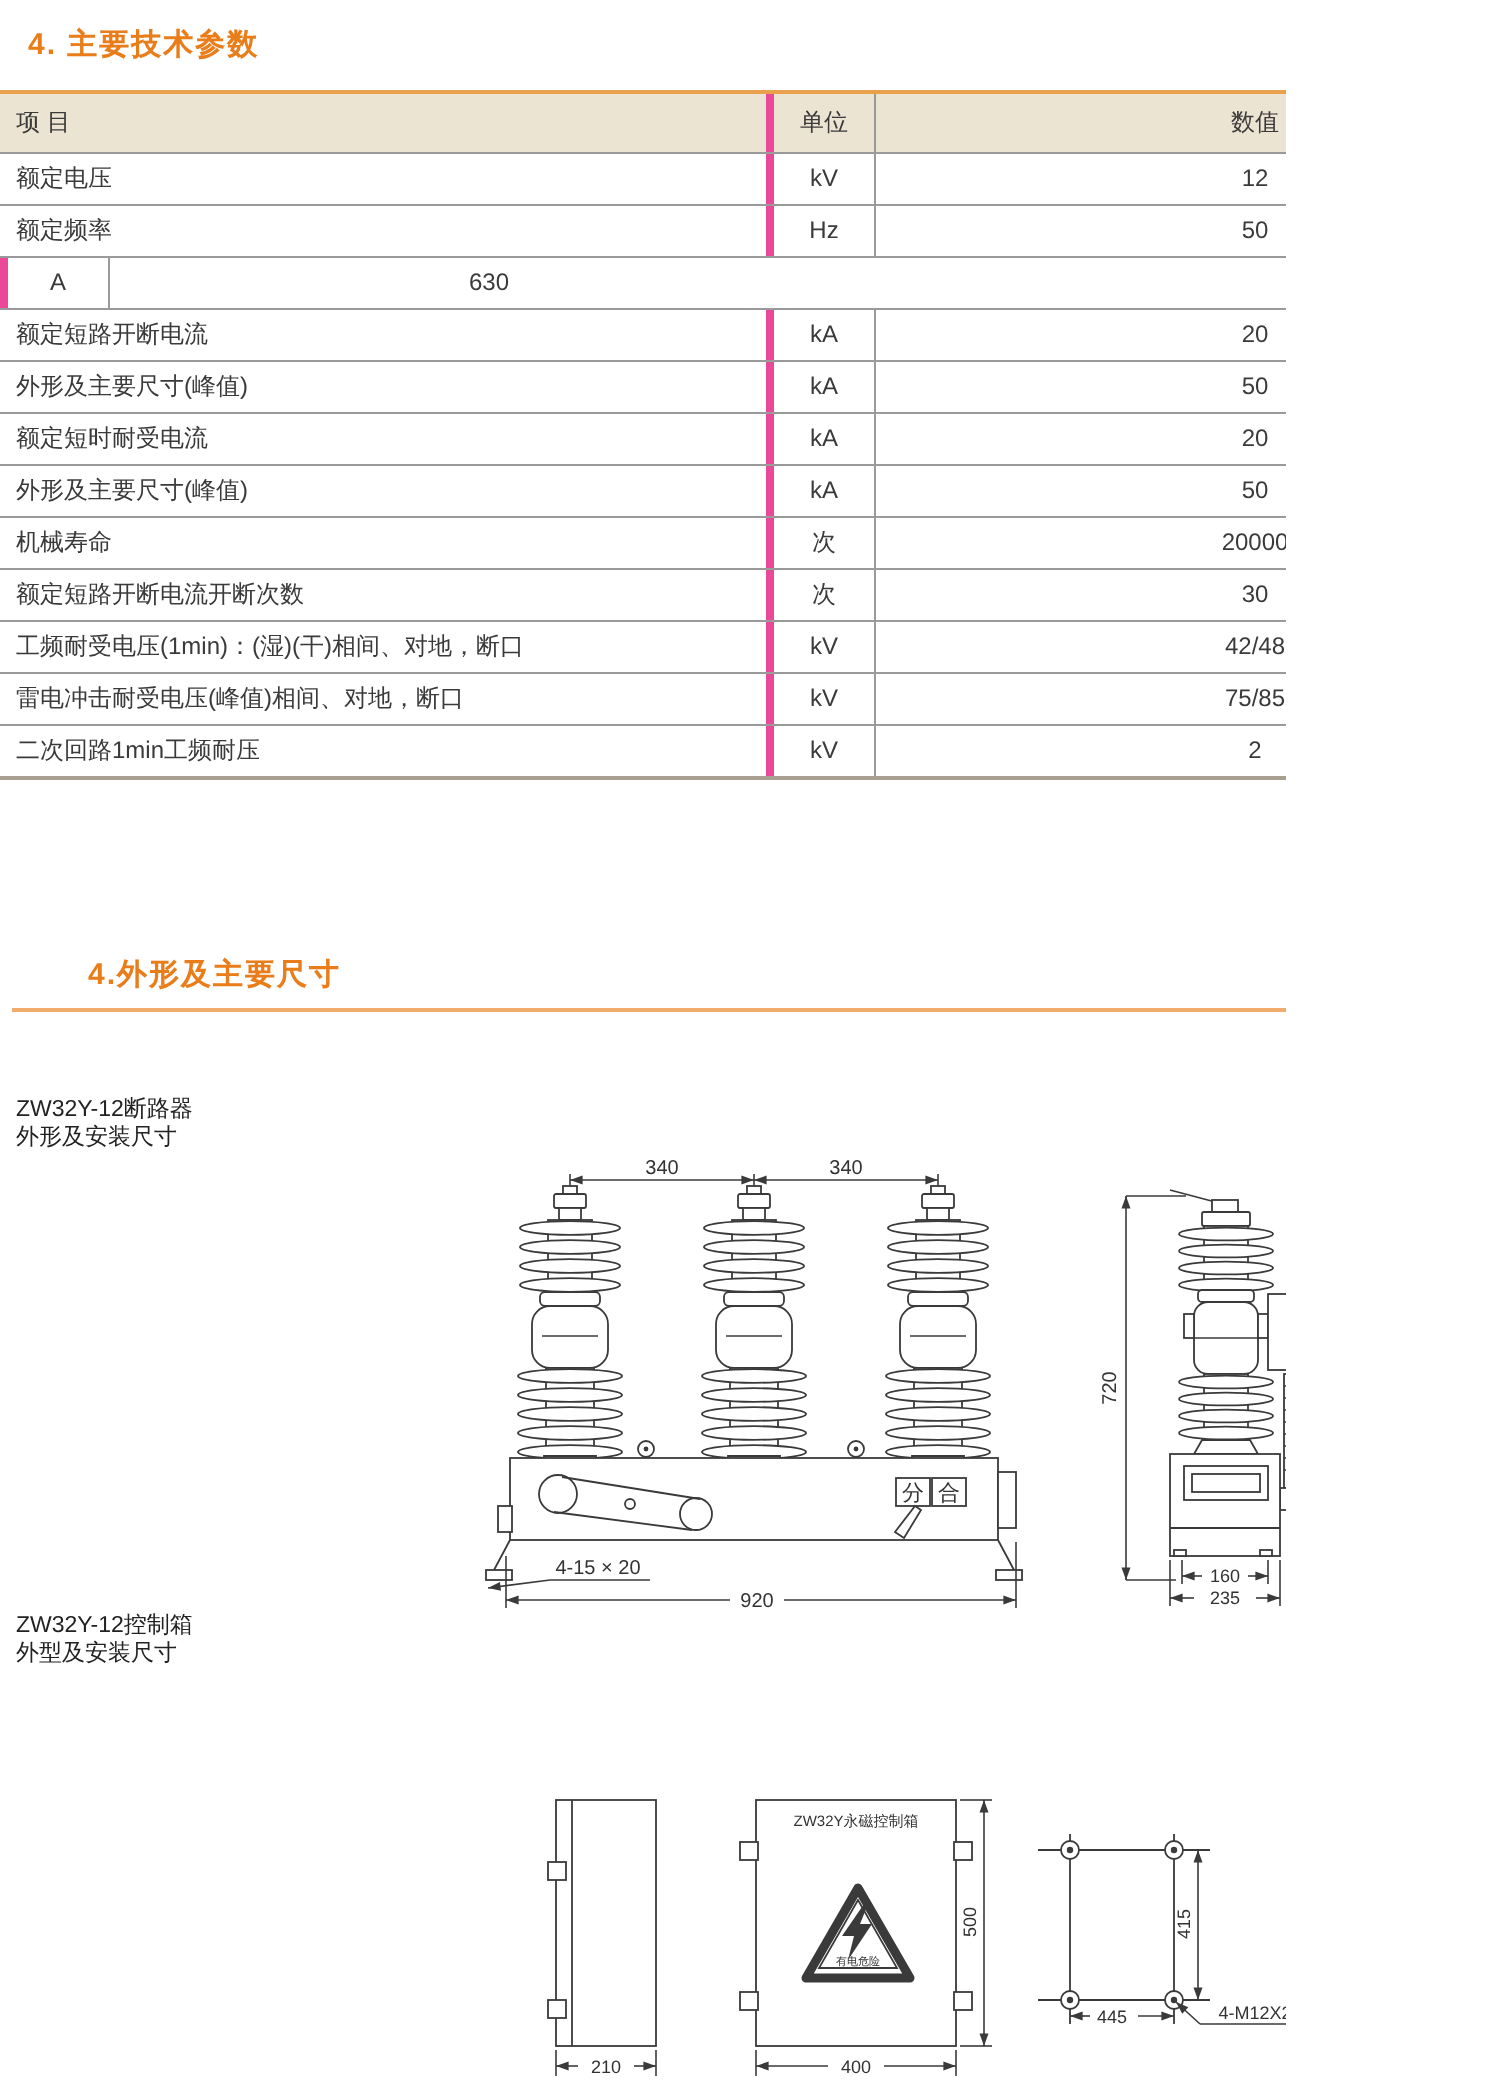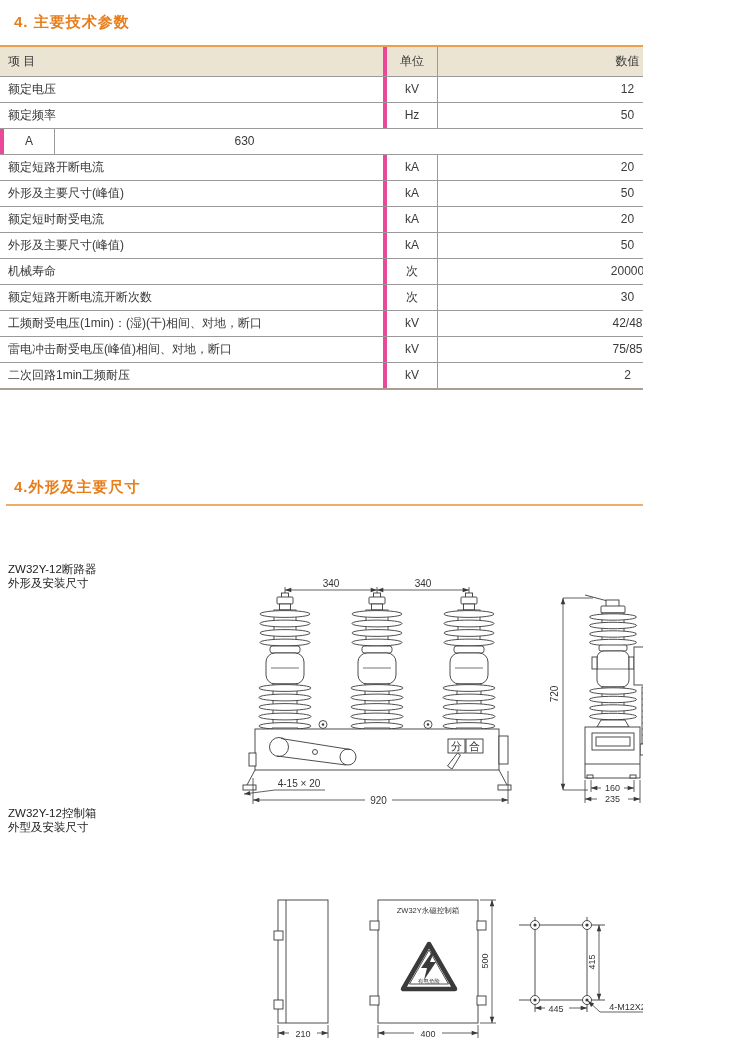--- a/index.html
+++ b/index.html
@@ -2,36 +2,36 @@
 <html><head>
 <meta charset="utf-8">
 <style>
   html,body { margin:0; padding:0; background:#fff; }
   #page {
     position:relative; width:643px; height:1047px; background:#ffffff;
     font-family:"Liberation Sans", sans-serif; color:#3a3a3a; overflow:hidden;
   }
   .sec-title { position:absolute; left:14px; font-size:15px; font-weight:bold; color:#e87d1a; letter-spacing:1px; }
   #title-params { top:13px; }
-  #title-dims { top:478px; }
+  #title-dims { top:478px;margin-left:30px; }
   #orange-rule { position:absolute; left:6px; top:504px; width:749px; height:2px; background:#efac6b; }
 
   
   #tbl-clip { position:absolute; left:0; top:45px; width:755px; overflow:hidden; }
   #tbl { width:817px; border-top:2px solid #e9a24b; border-bottom:2px solid #a89f90; font-size:12px; }
   .trow { display:flex; height:25px; line-height:25px; border-bottom:1px solid #9a9a9a; }
   .trow:last-child { border-bottom:none; }
   .thead { height:29px; line-height:29px; background:#ece4d2; border-bottom:1px solid #9a9a9a; }
   .c1 { width:383px; padding-left:8px; box-sizing:border-box; overflow:hidden; white-space:nowrap; }
   .c2 { width:54px; text-align:center; border-left:4px solid #ec4899; box-sizing:border-box; }
   .c3 { width:380px; text-align:center; border-left:1px solid #9a9a9a; box-sizing:border-box; }
 
   
   .fig-label { position:absolute; left:8px; font-size:11.5px; line-height:14px; color:#222; }
-  #lbl-breaker { top:562px; }
+  #lbl-breaker { top:548px; }
   #lbl-box { top:806px; }
 
   
   svg { position:absolute; overflow:visible; }
   #svg-breaker { left:230px; top:575px; }
   #svg-box { left:255px; top:890px; }
   .f  { fill:#ffffff; stroke:#3a3a3a; stroke-width:0.9; }
   .l  { fill:none; stroke:#3a3a3a; stroke-width:0.9; }
   .lt { fill:none; stroke:#3a3a3a; stroke-width:0.7; }
   .d  { fill:none; stroke:#3a3a3a; stroke-width:0.8; }

